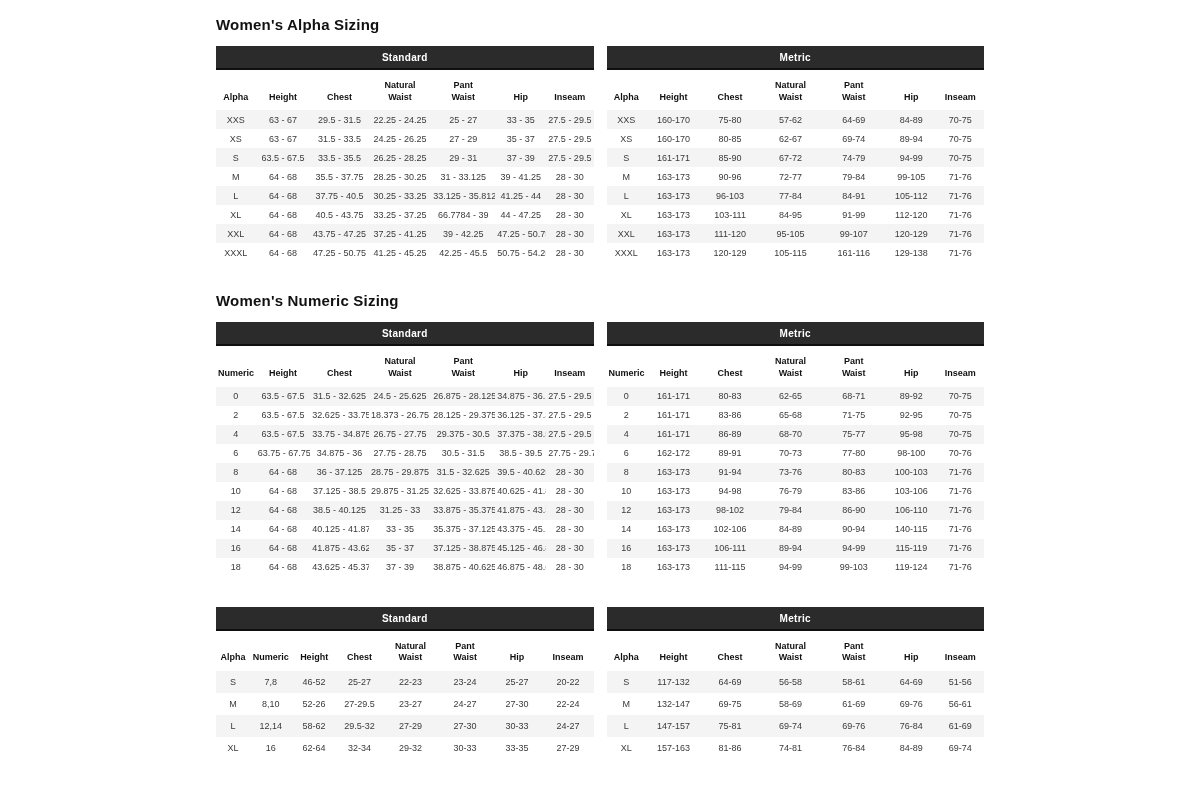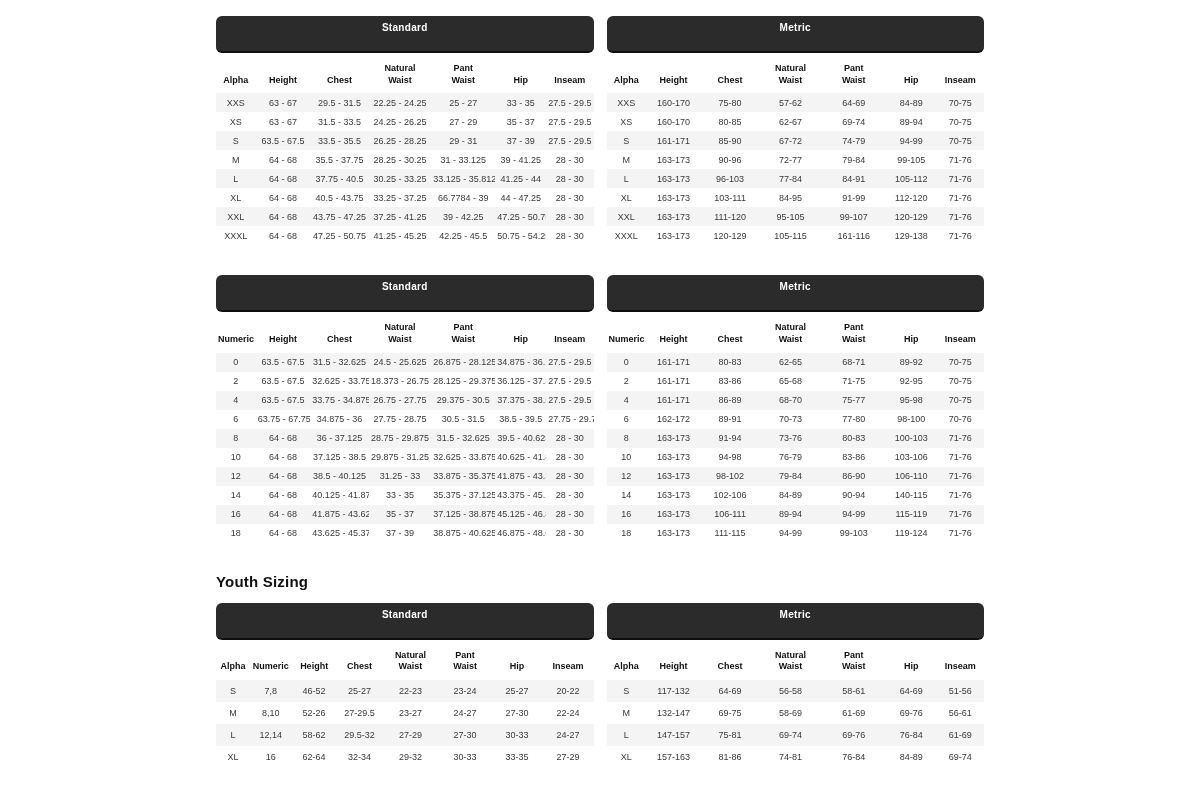--- a/index.html
+++ b/index.html
@@ -36,24 +36,23 @@
     flex: 1 1 0;
     min-width: 0;
   }
   .table-bar {
     background: #2b2b2b;
     border-bottom: 2px solid #0f0f0f;
     color: #ffffff;
     font-size: 10px;
     font-weight: 700;
     text-align: center;
-    height: 37px;
+    height: 24px;
     line-height: 23px;
     letter-spacing: 0.3px;
-    border-radius: 6px;
   }
   table.size-table {
     width: 100%;
     border-collapse: collapse;
     table-layout: fixed;
   }
   table.size-table thead th {
     font-size: 9px;
     font-weight: 700;
     color: #111;
@@ -94,20 +93,21 @@
   table.cols8 th:nth-child(5) { width: 15%; }
   table.cols8 th:nth-child(6) { width: 14%; }
   table.cols8 th:nth-child(7) { width: 13.5%; }
   table.cols8 th:nth-child(8) { width: 13.5%; }
 </style>
 </head>
 <body>
 
 <main class="page">
     <section class="section">
+      <h2 class="section-title">Women's Alpha Sizing</h2>
       <div class="tables">
         <div class="table-wrap">
           <div class="table-bar">Standard</div>
           <table class="size-table cols7">
             <thead>
               <tr>
                 <th>Alpha</th>
                 <th>Height</th>
                 <th>Chest</th>
                 <th>Natural
@@ -274,256 +274,256 @@
                 <td>120-129</td>
                 <td>71-76</td>
               </tr>
               <tr>
                 <td>XXXL</td>
                 <td>163-173</td>
                 <td>120-129</td>
                 <td>105-115</td>
                 <td>161-116</td>
                 <td>129-138</td>
+                <td>71-76</td>
+              </tr>
+            </tbody>
+          </table>
+        </div>
+      </div>
+    </section>
+    <section class="section">
+      <h2 class="section-title">Women's Numeric Sizing</h2>
+      <div class="tables">
+        <div class="table-wrap">
+          <div class="table-bar">Standard</div>
+          <table class="size-table cols7">
+            <thead>
+              <tr>
+                <th>Numeric</th>
+                <th>Height</th>
+                <th>Chest</th>
+                <th>Natural
+Waist</th>
+                <th>Pant
+Waist</th>
+                <th>Hip</th>
+                <th>Inseam</th>
+              </tr>
+            </thead>
+            <tbody>
+              <tr>
+                <td>0</td>
+                <td>63.5 - 67.5</td>
+                <td>31.5 - 32.625</td>
+                <td>24.5 - 25.625</td>
+                <td>26.875 - 28.125</td>
+                <td>34.875 - 36.125</td>
+                <td>27.5 - 29.5</td>
+              </tr>
+              <tr>
+                <td>2</td>
+                <td>63.5 - 67.5</td>
+                <td>32.625 - 33.75</td>
+                <td>18.373 - 26.75</td>
+                <td>28.125 - 29.375</td>
+                <td>36.125 - 37.375</td>
+                <td>27.5 - 29.5</td>
+              </tr>
+              <tr>
+                <td>4</td>
+                <td>63.5 - 67.5</td>
+                <td>33.75 - 34.875</td>
+                <td>26.75 - 27.75</td>
+                <td>29.375 - 30.5</td>
+                <td>37.375 - 38.5</td>
+                <td>27.5 - 29.5</td>
+              </tr>
+              <tr>
+                <td>6</td>
+                <td>63.75 - 67.75</td>
+                <td>34.875 - 36</td>
+                <td>27.75 - 28.75</td>
+                <td>30.5 - 31.5</td>
+                <td>38.5 - 39.5</td>
+                <td>27.75 - 29.75</td>
+              </tr>
+              <tr>
+                <td>8</td>
+                <td>64 - 68</td>
+                <td>36 - 37.125</td>
+                <td>28.75 - 29.875</td>
+                <td>31.5 - 32.625</td>
+                <td>39.5 - 40.625</td>
+                <td>28 - 30</td>
+              </tr>
+              <tr>
+                <td>10</td>
+                <td>64 - 68</td>
+                <td>37.125 - 38.5</td>
+                <td>29.875 - 31.25</td>
+                <td>32.625 - 33.875</td>
+                <td>40.625 - 41.875</td>
+                <td>28 - 30</td>
+              </tr>
+              <tr>
+                <td>12</td>
+                <td>64 - 68</td>
+                <td>38.5 - 40.125</td>
+                <td>31.25 - 33</td>
+                <td>33.875 - 35.375</td>
+                <td>41.875 - 43.375</td>
+                <td>28 - 30</td>
+              </tr>
+              <tr>
+                <td>14</td>
+                <td>64 - 68</td>
+                <td>40.125 - 41.875</td>
+                <td>33 - 35</td>
+                <td>35.375 - 37.125</td>
+                <td>43.375 - 45.125</td>
+                <td>28 - 30</td>
+              </tr>
+              <tr>
+                <td>16</td>
+                <td>64 - 68</td>
+                <td>41.875 - 43.625</td>
+                <td>35 - 37</td>
+                <td>37.125 - 38.875</td>
+                <td>45.125 - 46.875</td>
+                <td>28 - 30</td>
+              </tr>
+              <tr>
+                <td>18</td>
+                <td>64 - 68</td>
+                <td>43.625 - 45.375</td>
+                <td>37 - 39</td>
+                <td>38.875 - 40.625</td>
+                <td>46.875 - 48.625</td>
+                <td>28 - 30</td>
+              </tr>
+            </tbody>
+          </table>
+        </div>
+        <div class="table-wrap">
+          <div class="table-bar">Metric</div>
+          <table class="size-table cols7">
+            <thead>
+              <tr>
+                <th>Numeric</th>
+                <th>Height</th>
+                <th>Chest</th>
+                <th>Natural
+Waist</th>
+                <th>Pant
+Waist</th>
+                <th>Hip</th>
+                <th>Inseam</th>
+              </tr>
+            </thead>
+            <tbody>
+              <tr>
+                <td>0</td>
+                <td>161-171</td>
+                <td>80-83</td>
+                <td>62-65</td>
+                <td>68-71</td>
+                <td>89-92</td>
+                <td>70-75</td>
+              </tr>
+              <tr>
+                <td>2</td>
+                <td>161-171</td>
+                <td>83-86</td>
+                <td>65-68</td>
+                <td>71-75</td>
+                <td>92-95</td>
+                <td>70-75</td>
+              </tr>
+              <tr>
+                <td>4</td>
+                <td>161-171</td>
+                <td>86-89</td>
+                <td>68-70</td>
+                <td>75-77</td>
+                <td>95-98</td>
+                <td>70-75</td>
+              </tr>
+              <tr>
+                <td>6</td>
+                <td>162-172</td>
+                <td>89-91</td>
+                <td>70-73</td>
+                <td>77-80</td>
+                <td>98-100</td>
+                <td>70-76</td>
+              </tr>
+              <tr>
+                <td>8</td>
+                <td>163-173</td>
+                <td>91-94</td>
+                <td>73-76</td>
+                <td>80-83</td>
+                <td>100-103</td>
+                <td>71-76</td>
+              </tr>
+              <tr>
+                <td>10</td>
+                <td>163-173</td>
+                <td>94-98</td>
+                <td>76-79</td>
+                <td>83-86</td>
+                <td>103-106</td>
+                <td>71-76</td>
+              </tr>
+              <tr>
+                <td>12</td>
+                <td>163-173</td>
+                <td>98-102</td>
+                <td>79-84</td>
+                <td>86-90</td>
+                <td>106-110</td>
+                <td>71-76</td>
+              </tr>
+              <tr>
+                <td>14</td>
+                <td>163-173</td>
+                <td>102-106</td>
+                <td>84-89</td>
+                <td>90-94</td>
+                <td>140-115</td>
+                <td>71-76</td>
+              </tr>
+              <tr>
+                <td>16</td>
+                <td>163-173</td>
+                <td>106-111</td>
+                <td>89-94</td>
+                <td>94-99</td>
+                <td>115-119</td>
+                <td>71-76</td>
+              </tr>
+              <tr>
+                <td>18</td>
+                <td>163-173</td>
+                <td>111-115</td>
+                <td>94-99</td>
+                <td>99-103</td>
+                <td>119-124</td>
                 <td>71-76</td>
               </tr>
             </tbody>
           </table>
         </div>
       </div>
     </section>
     <section class="section">
       <div class="tables">
         <div class="table-wrap">
           <div class="table-bar">Standard</div>
-          <table class="size-table cols7">
-            <thead>
-              <tr>
-                <th>Numeric</th>
-                <th>Height</th>
-                <th>Chest</th>
-                <th>Natural
-Waist</th>
-                <th>Pant
-Waist</th>
-                <th>Hip</th>
-                <th>Inseam</th>
-              </tr>
-            </thead>
-            <tbody>
-              <tr>
-                <td>0</td>
-                <td>63.5 - 67.5</td>
-                <td>31.5 - 32.625</td>
-                <td>24.5 - 25.625</td>
-                <td>26.875 - 28.125</td>
-                <td>34.875 - 36.125</td>
-                <td>27.5 - 29.5</td>
-              </tr>
-              <tr>
-                <td>2</td>
-                <td>63.5 - 67.5</td>
-                <td>32.625 - 33.75</td>
-                <td>18.373 - 26.75</td>
-                <td>28.125 - 29.375</td>
-                <td>36.125 - 37.375</td>
-                <td>27.5 - 29.5</td>
-              </tr>
-              <tr>
-                <td>4</td>
-                <td>63.5 - 67.5</td>
-                <td>33.75 - 34.875</td>
-                <td>26.75 - 27.75</td>
-                <td>29.375 - 30.5</td>
-                <td>37.375 - 38.5</td>
-                <td>27.5 - 29.5</td>
-              </tr>
-              <tr>
-                <td>6</td>
-                <td>63.75 - 67.75</td>
-                <td>34.875 - 36</td>
-                <td>27.75 - 28.75</td>
-                <td>30.5 - 31.5</td>
-                <td>38.5 - 39.5</td>
-                <td>27.75 - 29.75</td>
-              </tr>
-              <tr>
-                <td>8</td>
-                <td>64 - 68</td>
-                <td>36 - 37.125</td>
-                <td>28.75 - 29.875</td>
-                <td>31.5 - 32.625</td>
-                <td>39.5 - 40.625</td>
-                <td>28 - 30</td>
-              </tr>
-              <tr>
-                <td>10</td>
-                <td>64 - 68</td>
-                <td>37.125 - 38.5</td>
-                <td>29.875 - 31.25</td>
-                <td>32.625 - 33.875</td>
-                <td>40.625 - 41.875</td>
-                <td>28 - 30</td>
-              </tr>
-              <tr>
-                <td>12</td>
-                <td>64 - 68</td>
-                <td>38.5 - 40.125</td>
-                <td>31.25 - 33</td>
-                <td>33.875 - 35.375</td>
-                <td>41.875 - 43.375</td>
-                <td>28 - 30</td>
-              </tr>
-              <tr>
-                <td>14</td>
-                <td>64 - 68</td>
-                <td>40.125 - 41.875</td>
-                <td>33 - 35</td>
-                <td>35.375 - 37.125</td>
-                <td>43.375 - 45.125</td>
-                <td>28 - 30</td>
-              </tr>
-              <tr>
-                <td>16</td>
-                <td>64 - 68</td>
-                <td>41.875 - 43.625</td>
-                <td>35 - 37</td>
-                <td>37.125 - 38.875</td>
-                <td>45.125 - 46.875</td>
-                <td>28 - 30</td>
-              </tr>
-              <tr>
-                <td>18</td>
-                <td>64 - 68</td>
-                <td>43.625 - 45.375</td>
-                <td>37 - 39</td>
-                <td>38.875 - 40.625</td>
-                <td>46.875 - 48.625</td>
-                <td>28 - 30</td>
-              </tr>
-            </tbody>
-          </table>
-        </div>
-        <div class="table-wrap">
-          <div class="table-bar">Metric</div>
-          <table class="size-table cols7">
-            <thead>
-              <tr>
-                <th>Numeric</th>
-                <th>Height</th>
-                <th>Chest</th>
-                <th>Natural
-Waist</th>
-                <th>Pant
-Waist</th>
-                <th>Hip</th>
-                <th>Inseam</th>
-              </tr>
-            </thead>
-            <tbody>
-              <tr>
-                <td>0</td>
-                <td>161-171</td>
-                <td>80-83</td>
-                <td>62-65</td>
-                <td>68-71</td>
-                <td>89-92</td>
-                <td>70-75</td>
-              </tr>
-              <tr>
-                <td>2</td>
-                <td>161-171</td>
-                <td>83-86</td>
-                <td>65-68</td>
-                <td>71-75</td>
-                <td>92-95</td>
-                <td>70-75</td>
-              </tr>
-              <tr>
-                <td>4</td>
-                <td>161-171</td>
-                <td>86-89</td>
-                <td>68-70</td>
-                <td>75-77</td>
-                <td>95-98</td>
-                <td>70-75</td>
-              </tr>
-              <tr>
-                <td>6</td>
-                <td>162-172</td>
-                <td>89-91</td>
-                <td>70-73</td>
-                <td>77-80</td>
-                <td>98-100</td>
-                <td>70-76</td>
-              </tr>
-              <tr>
-                <td>8</td>
-                <td>163-173</td>
-                <td>91-94</td>
-                <td>73-76</td>
-                <td>80-83</td>
-                <td>100-103</td>
-                <td>71-76</td>
-              </tr>
-              <tr>
-                <td>10</td>
-                <td>163-173</td>
-                <td>94-98</td>
-                <td>76-79</td>
-                <td>83-86</td>
-                <td>103-106</td>
-                <td>71-76</td>
-              </tr>
-              <tr>
-                <td>12</td>
-                <td>163-173</td>
-                <td>98-102</td>
-                <td>79-84</td>
-                <td>86-90</td>
-                <td>106-110</td>
-                <td>71-76</td>
-              </tr>
-              <tr>
-                <td>14</td>
-                <td>163-173</td>
-                <td>102-106</td>
-                <td>84-89</td>
-                <td>90-94</td>
-                <td>140-115</td>
-                <td>71-76</td>
-              </tr>
-              <tr>
-                <td>16</td>
-                <td>163-173</td>
-                <td>106-111</td>
-                <td>89-94</td>
-                <td>94-99</td>
-                <td>115-119</td>
-                <td>71-76</td>
-              </tr>
-              <tr>
-                <td>18</td>
-                <td>163-173</td>
-                <td>111-115</td>
-                <td>94-99</td>
-                <td>99-103</td>
-                <td>119-124</td>
-                <td>71-76</td>
-              </tr>
-            </tbody>
-          </table>
-        </div>
-      </div>
-    </section>
-    <section class="section">
-      <h2 class="section-title">Youth Sizing</h2>
-      <div class="tables">
-        <div class="table-wrap">
-          <div class="table-bar">Standard</div>
           <table class="size-table cols8 youth">
             <thead>
               <tr>
                 <th>Alpha</th>
                 <th>Numeric</th>
                 <th>Height</th>
                 <th>Chest</th>
                 <th>Natural
 Waist</th>
                 <th>Pant

